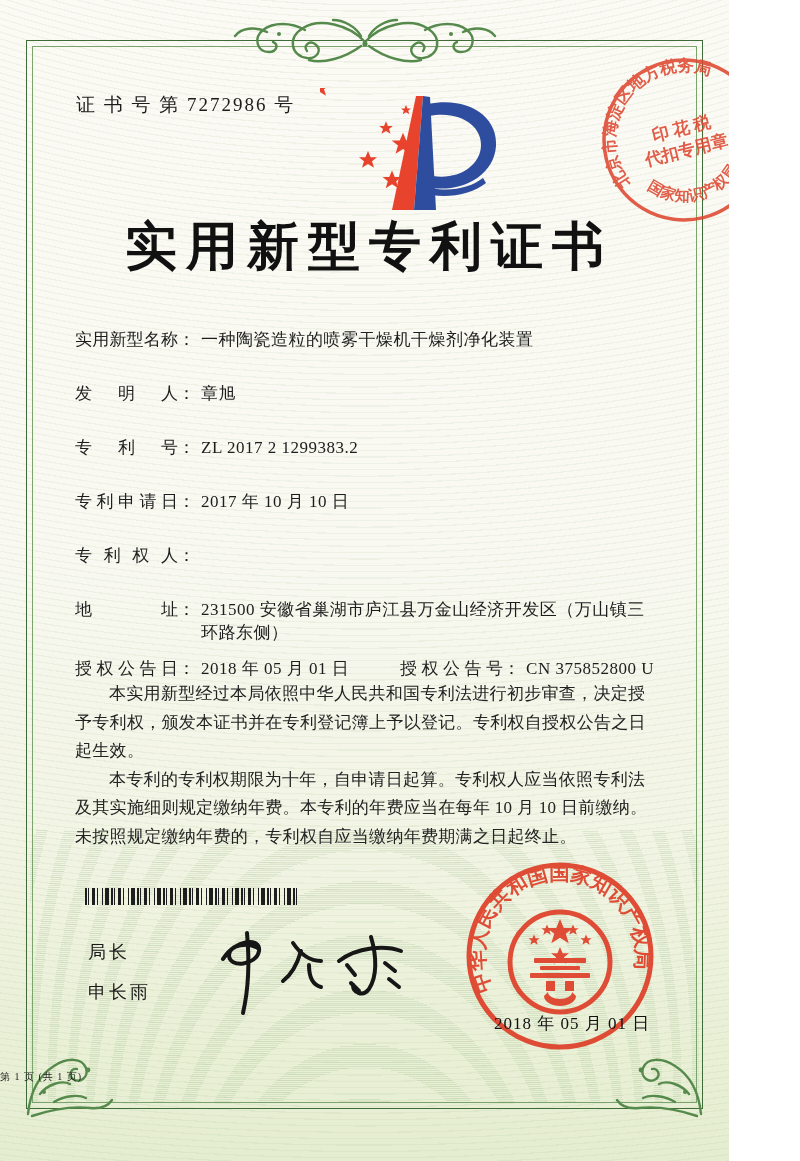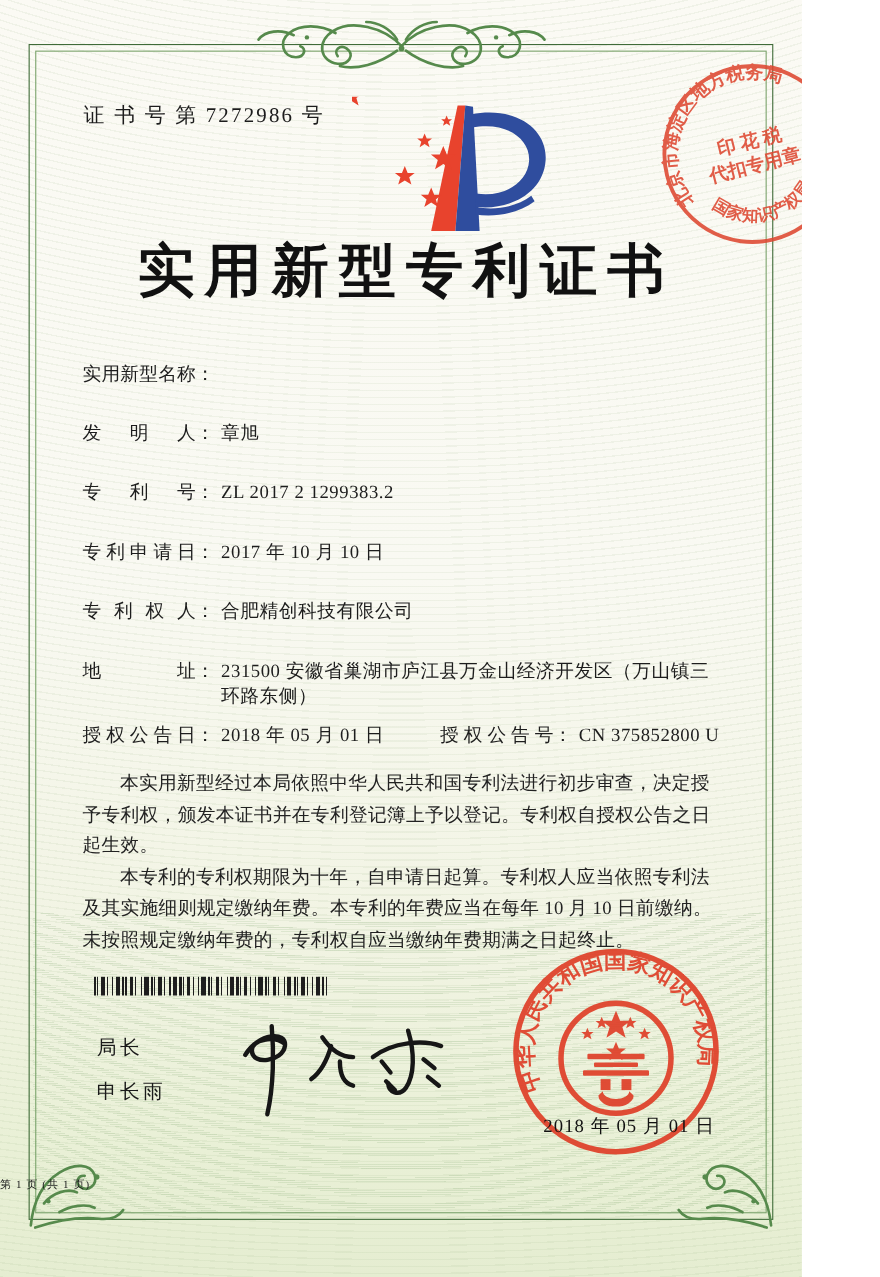--- a/index.html
+++ b/index.html
@@ -29,21 +29,21 @@
   .row{display:flex;align-items:flex-start;line-height:23px;}
   .flabel{display:inline-block;width:103px;text-align:justify;text-align-last:justify;white-space:nowrap;}
   .colon{display:inline-block;}
   .fvalue{margin-left:6px;letter-spacing:0.5px;}
   .addr .fvalue{max-width:448px;}
   .gap{margin-bottom:31px;}
   .gap-sm{margin-bottom:9px;}
   .grant-row{display:flex;justify-content:space-between;margin-top:13px;}
   .grant-row .sub{display:flex;line-height:23px;align-items:center;}
   
-  .paras{margin-top:18px;}
+  .paras{}
   .paras p{margin:0;text-indent:2em;font-size:17px;line-height:28.5px;color:#222;letter-spacing:0.3px;}
   
   .barcode{position:absolute;left:85px;top:888px;width:213px;height:17px;
     background:
       repeating-linear-gradient(90deg,#1e1e1e 0 2px,transparent 2px 3px,#1e1e1e 3px 4px,transparent 4px 7px,
         #1e1e1e 7px 10px,transparent 10px 12px,#1e1e1e 12px 13px,transparent 13px 17px,
         #1e1e1e 17px 18px,transparent 18px 20px,#1e1e1e 20px 24px,transparent 24px 26px);}
   .director{position:absolute;left:88px;top:940px;font-size:18px;color:#1a1a1a;letter-spacing:3px;}
   .director .t{display:block;margin-bottom:16px;}
   .sign{position:absolute;left:205px;top:925px;}
@@ -142,40 +142,40 @@
       <text x="0" y="16" text-anchor="middle" font-size="17" font-weight="700" fill="#dd4730" font-family="'Liberation Serif',serif">代扣专用章</text>
     </g>
   </svg>
 
   <div class="title">实用新型专利证书</div>
 
   <div class="content">
     <div class="row gap">
       <span class="flabel">实用新型名称</span>
         <span class="colon">：</span>
+      <span class="fvalue">一种陶瓷造粒的喷雾干燥机干燥剂净化装置</span>
     </div>
     <div class="row gap">
       <span class="flabel">发明人</span>
         <span class="colon">：</span>
       <span class="fvalue">章旭</span>
     </div>
     <div class="row gap">
       <span class="flabel">专利号</span>
         <span class="colon">：</span>
       <span class="fvalue">ZL 2017 2 1299383.2</span>
     </div>
     <div class="row gap">
       <span class="flabel">专利申请日</span>
         <span class="colon">：</span>
       <span class="fvalue">2017 年 10 月 10 日</span>
     </div>
     <div class="row gap">
       <span class="flabel">专利权人</span>
         <span class="colon">：</span>
-      <span class="fvalue">合肥精创科技有限公司</span>
     </div>
     <div class="row addr gap-sm">
       <span class="flabel">地址</span>
         <span class="colon">：</span>
       <span class="fvalue">231500 安徽省巢湖市庐江县万金山经济开发区（万山镇三环路东侧）</span>
     </div>
     <div class="grant-row">
       <div class="sub">
         <span class="flabel">授权公告日</span>
           <span class="colon">：</span>

